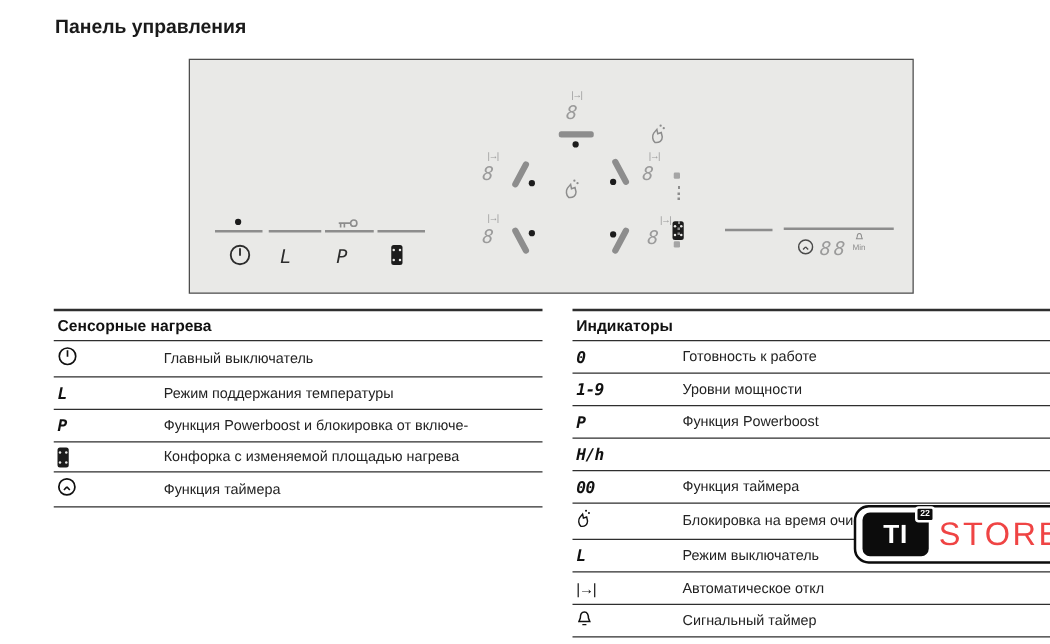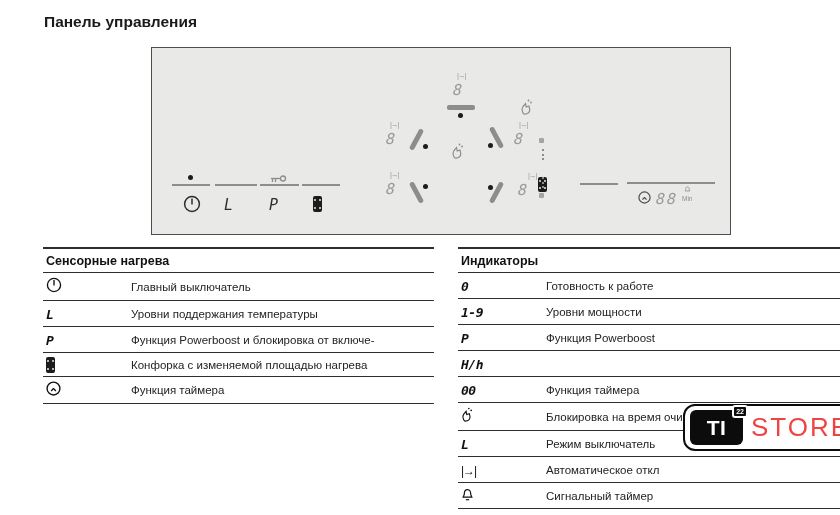--- a/index.html
+++ b/index.html
@@ -163,21 +163,21 @@
         <svg width="16" height="16" viewBox="0 0 18 18">
           <circle cx="9" cy="9" r="7.4" fill="none" stroke="#111" stroke-width="1.5"></circle>
           <line x1="9" y1="3.5" x2="9" y2="9.5" stroke="#111" stroke-width="1.5"></line>
         </svg>
       </div>
       <div class="ttxt">Главный выключатель</div>
     </div>
 
     <div class="trow">
       <div class="tsym"><span class="seg-sym">L</span></div>
-      <div class="ttxt">Уровни поддержания температуры</div>
+      <div class="ttxt">Режим поддержания температуры</div>
     </div>
 
     <div class="trow">
       <div class="tsym"><span class="seg-sym">P</span></div>
       <div class="ttxt">
         <div>Функция Powerboost и блокировка от включе-</div>
       </div>
     </div>
 
     <div class="trow">

